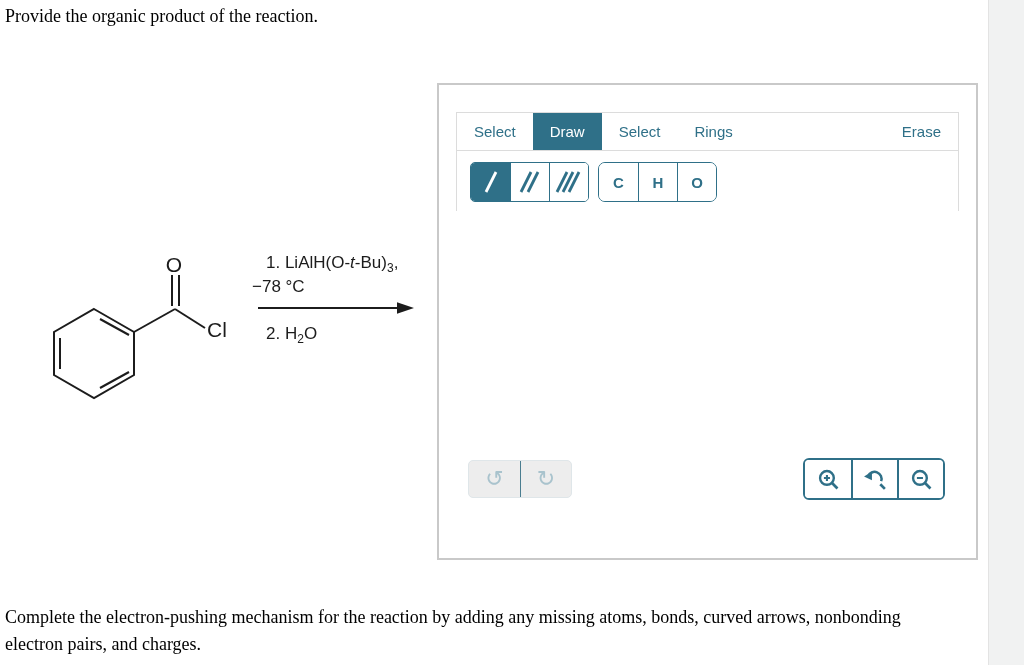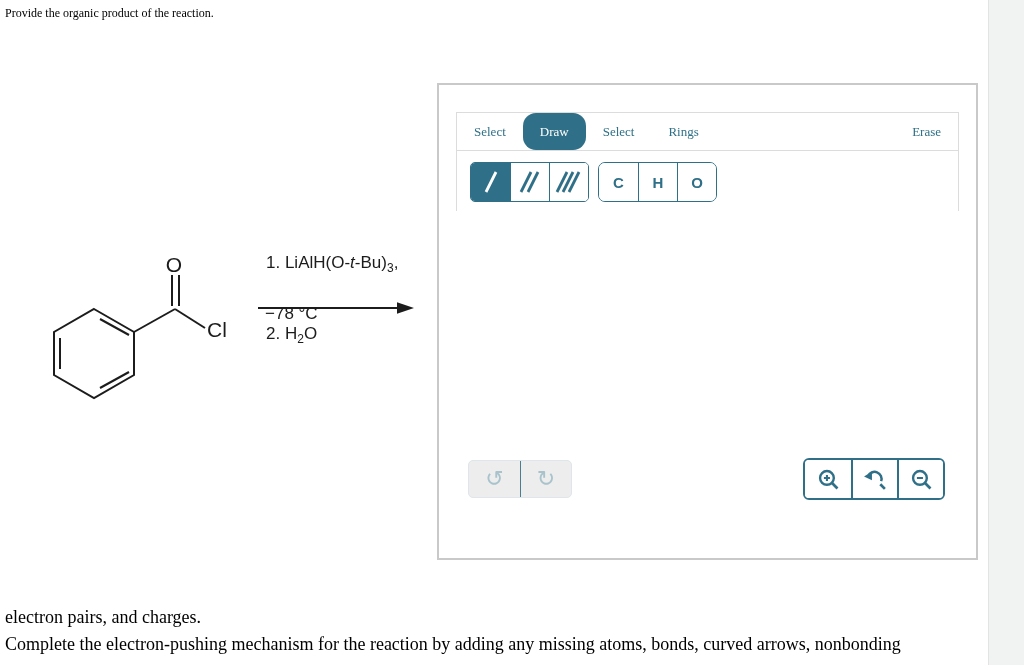--- a/index.html
+++ b/index.html
@@ -15,59 +15,59 @@
   *{box-sizing:border-box;}
   html,body{margin:0;padding:0;}
   body{
     width:1024px;height:665px;position:relative;overflow:hidden;
     background:#ffffff;font-family:"Liberation Sans",sans-serif;
   }
 
   
   .q-top{
     position:absolute;left:5px;top:6px;
-    font-family:"Liberation Serif",serif;font-size:12px;color:#000;text-align:right;
+    font-family:"Liberation Serif",serif;font-size:18px;color:#000;text-align:right;
   }
   .q-bottom{
     position:absolute;left:5px;top:604px;width:985px;
     font-family:"Liberation Serif",serif;font-size:18px;line-height:27px;color:#000;
   }
   .q-bottom span{display:block;}
 
   
   .gutter{
     position:absolute;right:0;top:0;width:36px;height:665px;
     background:var(--gutter);border-left:1px solid #e3e3e3;
   }
 
   
   .mol{position:absolute;left:40px;top:245px;width:400px;height:180px;}
   .cond{position:absolute;font-size:17px;color:var(--ink);white-space:nowrap;}
   .cond1{left:266px;top:253px;}
-  .cond2{left:265px;top:277px;margin-top:27px;}
+  .cond2{left:252px;top:277px;}
   .cond3{left:266px;top:324px;text-align:center;}
   .it{font-style:italic;}
   .sub{font-size:12px;vertical-align:-4px;}
 
   
   .panel{
     position:absolute;left:437px;top:83px;width:541px;height:477px;
     border:2px solid var(--panel-border);background:#fff;
   }
   .toolbar{
     position:absolute;left:17px;top:27px;width:503px;
     border:1px solid var(--toolbar-border);background:#fff;
   }
   .tabs{display:flex;height:38px;border-bottom:1px solid var(--toolbar-border);}
   .tab{
     appearance:none;background:none;border:none;cursor:pointer;
-    padding:0 17px;font-family:Liberation Serif, serif;font-size:13px;
+    padding:0 17px;font-family:Liberation Sans, sans-serif;font-size:15px;
     color:var(--accent);line-height:37px;
   }
-  .tab.active{background:var(--accent);color:#fff;border-radius:13px;}
+  .tab.active{background:var(--accent);color:#fff;}
   .tab.erase{margin-left:auto;text-align:right;}
 
   .tools{display:flex;padding:11px 0 10px 13px;gap:9px;align-items:center;}
   .bond-group,.atom-group{
     display:flex;border:1px solid var(--accent);background:#fff;overflow:hidden;
   }
   .bond-group{border-radius:5px;}
   .atom-group{border-radius:7px;}
   .bond-btn,.atom-btn{
     width:39px;height:38px;padding:0;background:#fff;border:none;cursor:pointer;
@@ -205,17 +205,17 @@
         <circle cx="10.5" cy="10.5" r="6.6" stroke="#2f7088" stroke-width="2.3"></circle>
         <line x1="15.4" y1="15.4" x2="20.6" y2="20.6" stroke="#2f7088" stroke-width="2.6"></line>
         <line x1="7.6" y1="10.5" x2="13.4" y2="10.5" stroke="#2f7088" stroke-width="2"></line>
       </svg>
     </button>
   </div>
 
 </div>
 
 <div class="q-bottom">
+  <span>Complete the electron-pushing mechanism for the reaction by adding any missing atoms, bonds, curved arrows, nonbonding</span>
   <span>electron pairs, and charges.</span>
-  <span>Complete the electron-pushing mechanism for the reaction by adding any missing atoms, bonds, curved arrows, nonbonding</span>
 </div>
 
 <div class="gutter"></div>
 
 </body></html>

